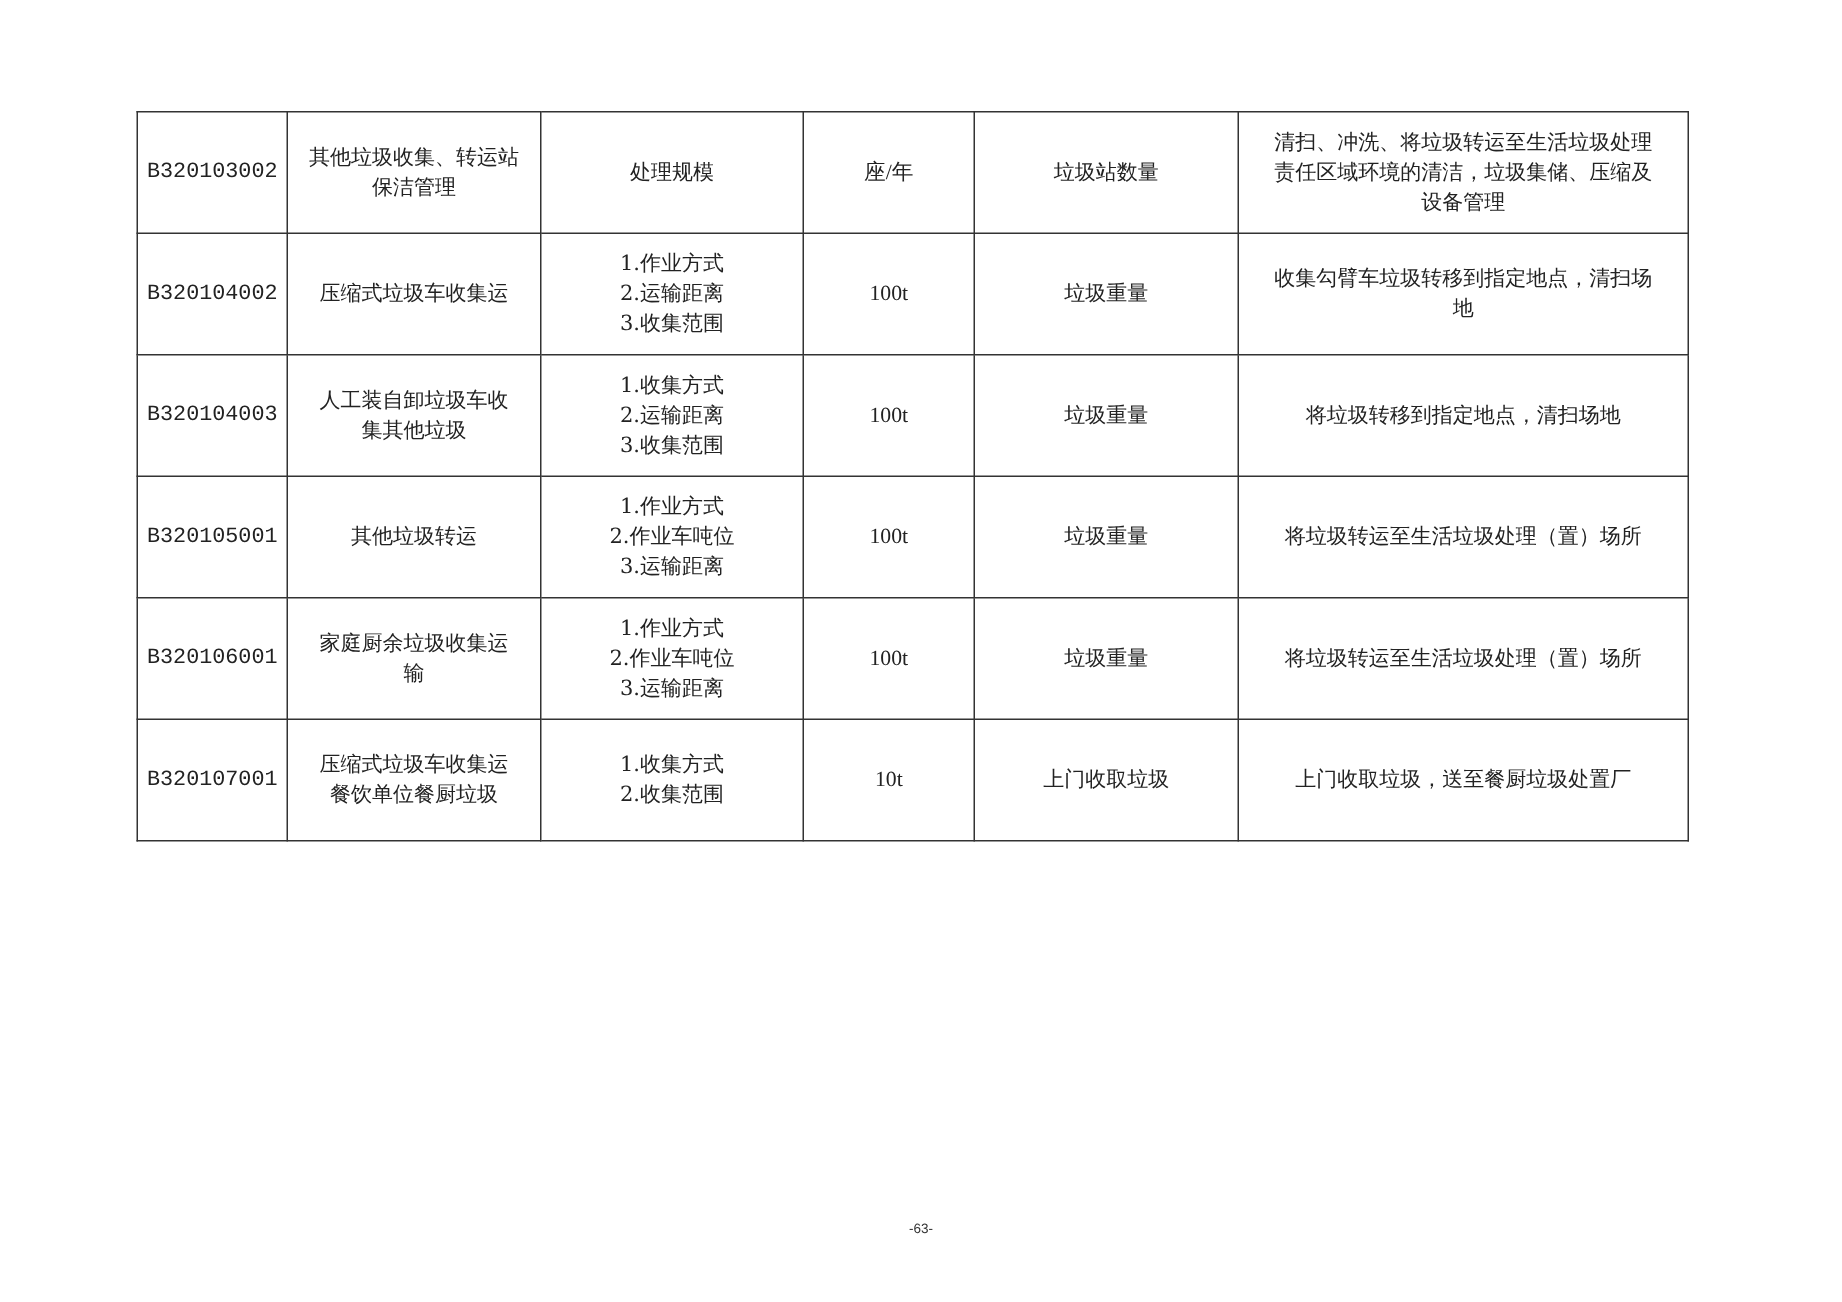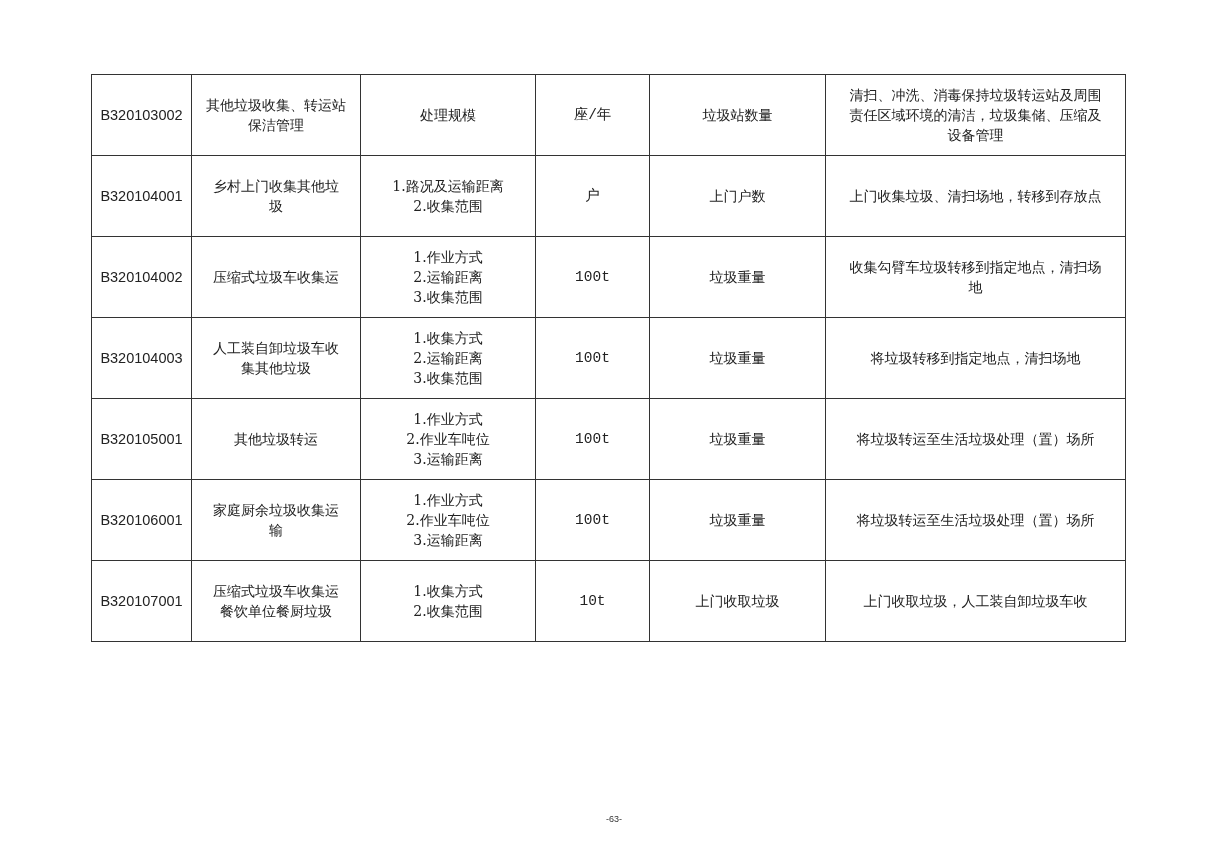--- a/index.html
+++ b/index.html
@@ -1,22 +1,22 @@
 <!DOCTYPE html>
 <html><head>
 <meta charset="utf-8">
 <style>
   html, body { margin: 0; padding: 0; background: #ffffff; }
   body { width: 1228px; height: 868px; position: relative; overflow: hidden;
          font-family: "DejaVu Serif", "Liberation Serif", serif; color: #222; }
   .page-table { position: absolute; left: 91px; top: 74px; border-collapse: collapse; table-layout: fixed; }
   .page-table td { border: 1px solid #333; text-align: center; vertical-align: middle;
                    font-size: 14px; line-height: 20px; padding: 0 6px; height: 81px; box-sizing: border-box; }
-  .page-table td.code { font-family: Liberation Sans, sans-serif; font-size: 14.5px; }
-  .page-table td.unit { font-family: Liberation Mono, monospace; font-size: 14.5px; }
+  .page-table td.code { font-family: Liberation Mono, monospace; font-size: 14.5px; }
+  .page-table td.unit { font-family: Liberation Serif, serif; font-size: 14.5px; }
   .line { display: block; }
   .page-number { position: absolute; left: 0; width: 1228px; top: 814px; text-align: center;
                  font-size: 9px; font-family: "Liberation Sans", sans-serif; color: #333; }
 </style>
 </head>
 <body>
 
 <table class="page-table">
   <colgroup>
     <col style="width:100px">
@@ -32,39 +32,23 @@
         <td>
           <span class="line">其他垃圾收集、转运站</span>
           <span class="line">保洁管理</span>
         </td>
         <td>
           <span class="line">处理规模</span>
         </td>
         <td class="unit">座/年</td>
         <td>垃圾站数量</td>
         <td>
-          <span class="line">清扫、冲洗、消毒保持垃圾转运站及周围</span>
+          <span class="line">清扫、冲洗、将垃圾转运至生活垃圾处理</span>
           <span class="line">责任区域环境的清洁，垃圾集储、压缩及</span>
           <span class="line">设备管理</span>
-        </td>
-      </tr>
-      <tr>
-        <td class="code">B320104001</td>
-        <td>
-          <span class="line">乡村上门收集其他垃</span>
-          <span class="line">圾</span>
-        </td>
-        <td>
-          <span class="line">1.路况及运输距离</span>
-          <span class="line">2.收集范围</span>
-        </td>
-        <td class="unit">户</td>
-        <td>上门户数</td>
-        <td>
-          <span class="line">上门收集垃圾、清扫场地，转移到存放点</span>
         </td>
       </tr>
       <tr>
         <td class="code">B320104002</td>
         <td>
           <span class="line">压缩式垃圾车收集运</span>
         </td>
         <td>
           <span class="line">1.作业方式</span>
           <span class="line">2.运输距离</span>
@@ -133,19 +117,19 @@
           <span class="line">压缩式垃圾车收集运</span>
           <span class="line">餐饮单位餐厨垃圾</span>
         </td>
         <td>
           <span class="line">1.收集方式</span>
           <span class="line">2.收集范围</span>
         </td>
         <td class="unit">10t</td>
         <td>上门收取垃圾</td>
         <td>
-          <span class="line">上门收取垃圾，人工装自卸垃圾车收</span>
+          <span class="line">上门收取垃圾，送至餐厨垃圾处置厂</span>
         </td>
       </tr>
     </tbody>
 </table>
 
 <div class="page-number">-63-</div>
 
 </body></html>

